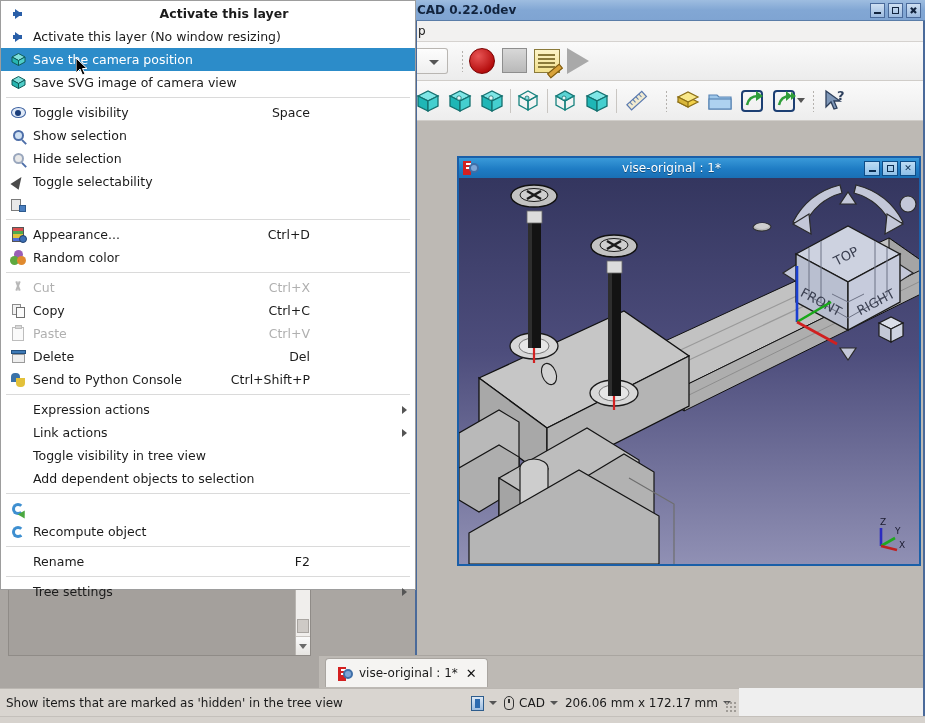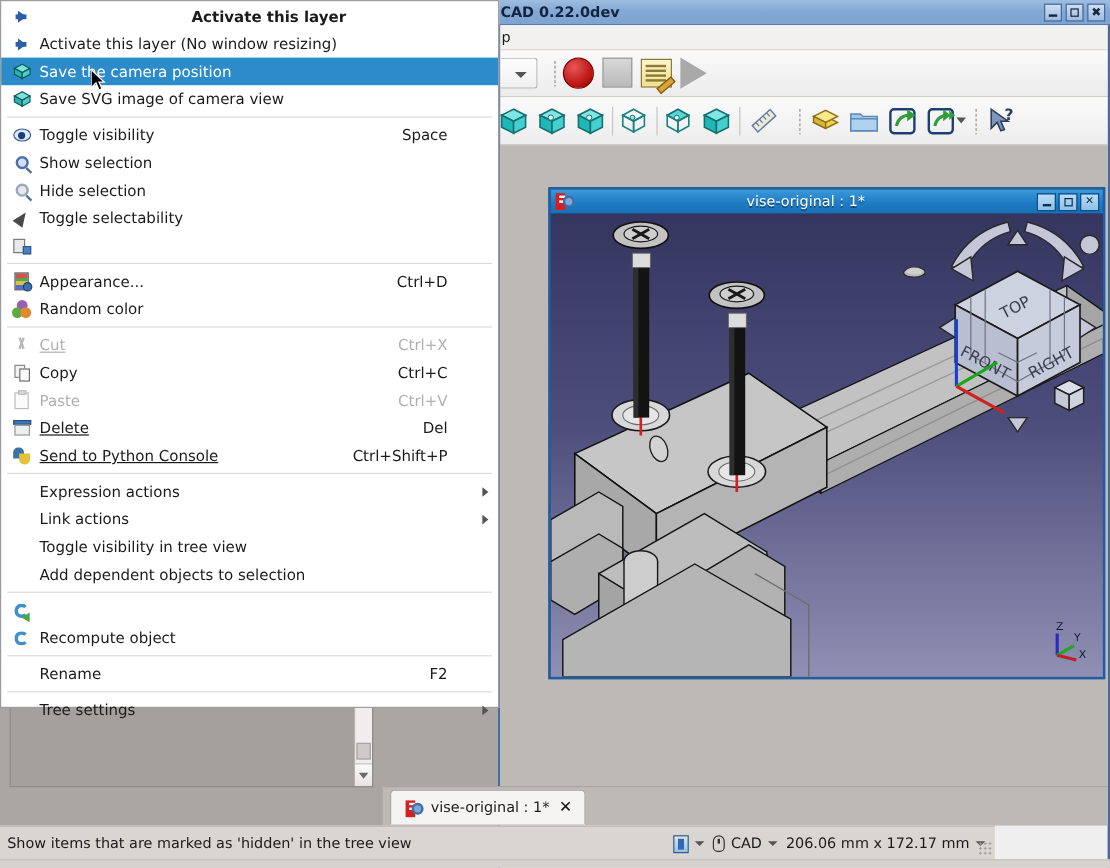--- a/index.html
+++ b/index.html
@@ -263,21 +263,21 @@
   }
   .doc-tab-label { font-size: 12px; color: #1a1a1a; white-space: nowrap; }
   .tab-close {
     font-size: 13px; font-weight: bold; color: #111; line-height: 1;
     margin-left: 2px;
   }
 
   
   .statusbar {
     position: absolute;
-    left: 0; top: 688px; width: 829px; height: 28px;
+    left: 0; top: 688px; width: 739px; height: 28px;
     background: #d9d5d0;
     border-top: 1px solid #bbb7b2;
     box-sizing: border-box;
     display: flex; align-items: center;
   }
   .status-text {
     margin-left: 6px;
     font-size: 12px;
     color: #1a1a1a;
     white-space: nowrap;
@@ -377,42 +377,42 @@
     width: 18px; height: 18px;
     flex: 0 0 18px;
     margin-right: 6px;
     display: flex; align-items: center; justify-content: center;
     position: relative;
   }
   .mi-label { flex: 1; }
   .mi-label.bold { font-weight: bold; text-align: center; }
   .mi-shortcut {
     margin-left: auto;
-    padding-right: 42px;
+    padding-right: 105px;
     font-size: 12.5px;
     color: #1b1b1b;
   }
   .menu-item.disabled .mi-shortcut { color:#b0b0b0;margin-left:28px; }
   .mi-submarker {
     position: absolute; right: 8px; top: 8px;
     width: 0; height: 0;
     border-top: 4px solid transparent;
     border-bottom: 4px solid transparent;
     border-left: 5px solid #555;
   }
   .menu-sep {
     height: 1px; background: #dadada; margin: 3px 5px;
   }
   .mi-check {
     width: 13px; height: 13px;
     border: 1px solid #9c9c9c;
     background: #fdfdfd;
     box-sizing: border-box;
   }
-  .underline { text-decoration: underline; }
+  .underline { }
 
   
   .ic-arrow-blue {
     width: 0;height: 0;
     border-top: 5px solid transparent;
     border-bottom: 5px solid transparent;
     border-left: 7px solid #2a5fa8;
     position: relative;
   }
   .ic-arrow-blue::before {

